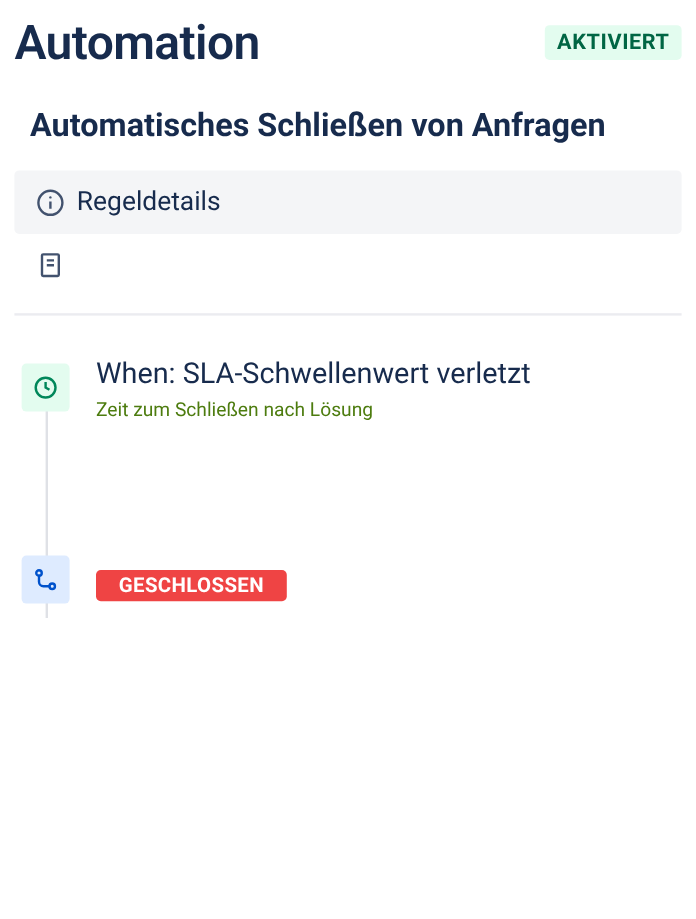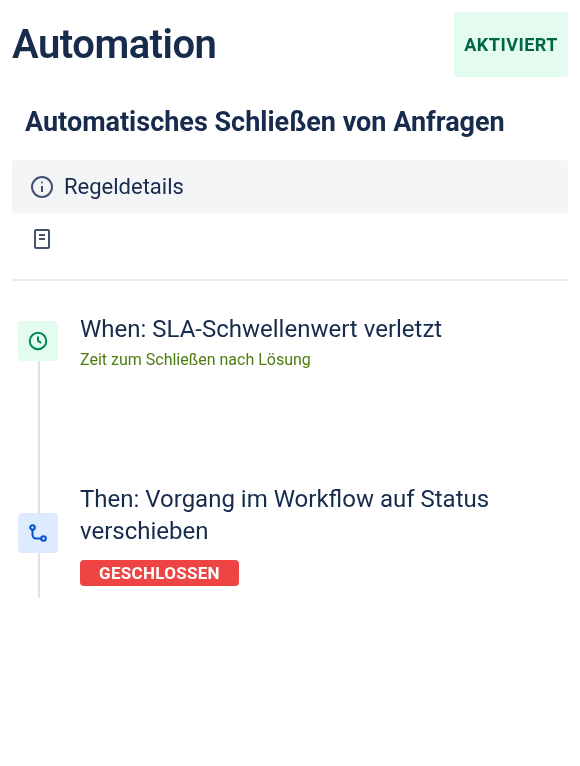--- a/index.html
+++ b/index.html
@@ -27,21 +27,21 @@
       font-weight: 600;
       color: #172B4D;
       letter-spacing: -0.5px;
     }
     .status-badge {
       background: #E3FCEF;
       color: #006644;
       font-weight: 700;
       font-size: 18px;
       letter-spacing: 0.5px;
-      padding: 22px 10px;
+      padding: 4px 10px;
       border-radius: 4px;
     }
     .rule-name {
       font-size: 27px;
       font-weight: 700;
       color: #172B4D;
       line-height: 1.3;
       margin-bottom: 20px;
       margin-left: 13px;
     }
@@ -191,20 +191,19 @@
 
     <div class="flow-node">
       <div class="node-icon blue">
         <svg width="22" height="22" viewBox="0 0 24 24" fill="none" stroke="currentColor" stroke-width="2.2" stroke-linecap="round" stroke-linejoin="round">
           <circle cx="6" cy="6" r="2.5"></circle>
           <circle cx="18" cy="18" r="2.5"></circle>
           <path d="M6 8.5 V14 a4 4 0 0 0 4 4 H15.5"></path>
         </svg>
       </div>
       <div class="node-body">
-        <div class="node-title">Then: Vorgang im Workflow auf Status verschieben</div>
         <span class="status-lozenge">GESCHLOSSEN</span>
       </div>
     </div>
 
   </div>
 
 </div>
 
 </body></html>

